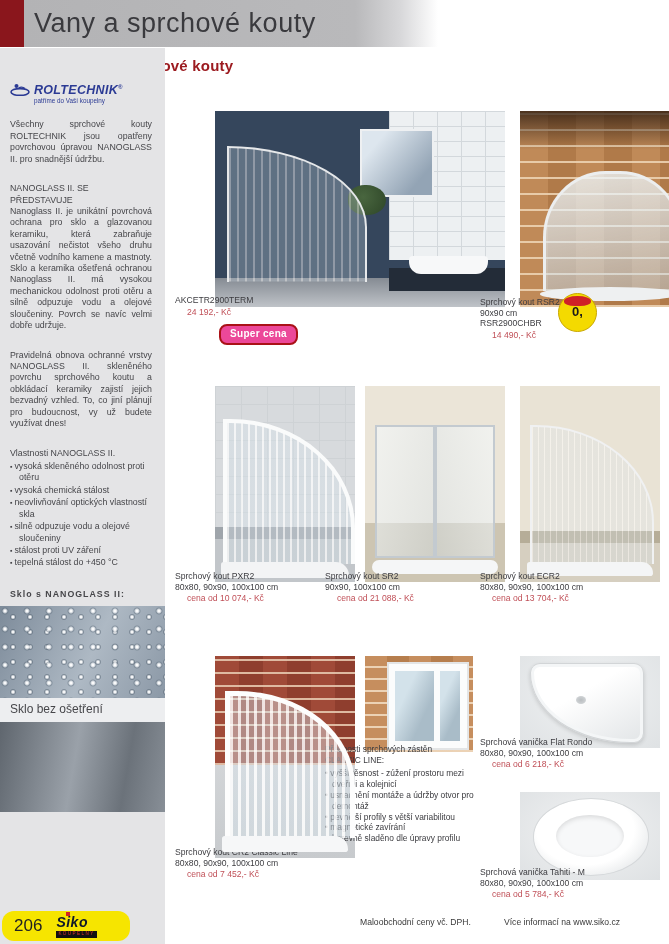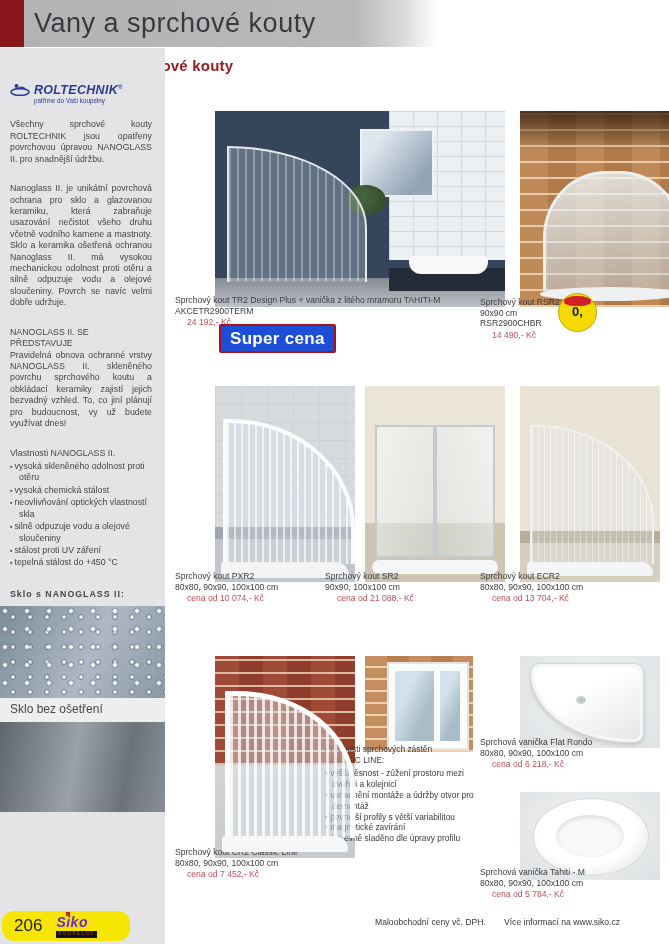--- a/index.html
+++ b/index.html
@@ -126,45 +126,45 @@
   #s-tahiti { left:480px; top:776px; width:140px; height:88px;
       background:radial-gradient(ellipse at 50% 45%,#f2f3f4,#dee1e3); }
   .tahiti-tray { left:9%; top:7%; width:82%; height:86%; border-radius:50%;
       background:radial-gradient(ellipse at 45% 40%,#ffffff 55%,#dfe2e4 90%); border:1px solid #d5d8da; }
   .tahiti-inner { left:26%; top:26%; width:48%; height:48%; border-radius:50%;
       box-shadow:inset 0 2px 5px rgba(0,0,0,.12); background:#f7f8f9; }
 
   
   .cap { position:absolute; font-size:8.6px; line-height:1.25; color:#3c3c40; }
   .cap .price { color:#c05058; margin-top:1px;margin-left:12px; }
-  .badge-super { position:absolute; left:44px; top:29px; background:#1d4ed8; border:2px solid #aa1117;
-      border-radius:2px; color:#fff; font-weight:700; font-size:17px; padding:2px 9px; letter-spacing:.3px; }
+  .badge-super { position:absolute; left:44px; top:29px; background:#ec4899; border:2px solid #aa1117;
+      border-radius:8px; color:#fff; font-weight:700; font-size:10px; padding:2px 9px; letter-spacing:.3px; }
   .badge-circle { position:absolute; left:78px; top:-4px; width:37px; height:37px; border-radius:50%;
       background:#f4da00; border:1px solid #c9a700; display:flex; align-items:center; justify-content:center; }
   .badge-circle::before { content:""; position:absolute; top:2px; left:5px; right:5px; height:10px;
       border-radius:50% 50% 40% 40%; background:#cf2127; }
   .badge-circle span { position:relative; font-weight:700; font-size:13px; color:#1a1a1a; }
 
   .classic { position:absolute; left:325px; top:744px; width:152px; font-size:8.4px; line-height:1.3; color:#3c3c40; }
   .classic .c-h { margin:0; }
   .classic ul { list-style:none; margin:2px 0 0 0; padding:0; }
   .classic li { padding-left:7px; text-indent:-7px; }
   .classic li::before { content:"• "; }
   .classic .c-foot { padding-left:7px; }
 
   
   .footer-tab { position:absolute; left:2px; top:911px; width:128px; height:30px; background:#f6e500;
       border-radius:12px; display:flex; align-items:center; gap:14px; padding:0 12px; box-sizing:border-box; }
   .page-num { font-size:17px; color:#222; }
   .siko { position:relative; line-height:1; }
-  .siko-word { font-weight:700; font-size:14px; color:#6d28d9; letter-spacing:.5px; font-style:italic; }
+  .siko-word { font-weight:700; font-size:14px; color:#0f172a; letter-spacing:.5px; font-style:italic; }
   .siko-dot { position:absolute; left:10px; top:-2px; width:4px; height:4px; background:#d42222; }
   .siko-sub { background:#111; color:#e03030; font-size:4.6px; letter-spacing:1.4px; text-align:center;
       padding:1px 2px; margin-top:1px; }
-  .f-note { position:absolute; left:375px; top:917px; font-size:8.6px; color:#3a3a3a; }
+  .f-note { position:absolute; left:360px; top:917px; font-size:8.6px; color:#3a3a3a; }
   .f-info { position:absolute; left:504px; top:917px; font-size:8.6px; color:#3a3a3a; }
 </style>
 </head>
 <body>
 
 <div class="red-sq"></div>
 <div class="title-band">
   <h1>Vany a sprchové kouty</h1>
 </div>
 <h2 class="section-title">Roltechnik - sprchové kouty</h2>
@@ -175,22 +175,22 @@
       <ellipse cx="10" cy="10" rx="9" ry="3.4" fill="none" stroke="#2b3a94" stroke-width="1.6"></ellipse>
       <circle cx="6.5" cy="4" r="2" fill="#2b3a94"></circle>
       <path d="M8.5 6 Q12 4 15 6.5" stroke="#2b3a94" stroke-width="1.4" fill="none"></path>
     </svg>
     <div>
       <div class="sb-logo-name"><span>ROLTECHNIK</span><sup>®</sup></div>
       <div class="sb-logo-tag">patříme do Vaší koupelny</div>
     </div>
   </div>
   <p class="sb-p">Všechny sprchové kouty ROLTECHNIK jsou opatřeny povrchovou úpravou NANOGLASS II. pro snadnější údržbu.</p>
+  <p class="sb-p sb-h" style="margin-bottom:0;">NANOGLASS II. SE PŘEDSTAVUJE</p>
   <p class="sb-p">Nanoglass II. je unikátní povrchová ochrana pro sklo a glazovanou keramiku, která zabraňuje usazování nečistot všeho druhu včetně vodního kamene a mastnoty. Sklo a keramika ošetřená ochranou Nanoglass II. má vysokou mechanickou odolnost proti otěru a silně odpuzuje vodu a olejové sloučeniny. Povrch se navíc velmi dobře udržuje.</p>
-  <p class="sb-p sb-h" style="margin-bottom:0;">NANOGLASS II. SE PŘEDSTAVUJE</p>
   <p class="sb-p">Pravidelná obnova ochranné vrstvy NANOGLASS II. skleněného povrchu sprchového koutu a obkládací keramiky zajistí jejich bezvadný vzhled. To, co jiní plánují pro budoucnost, vy už budete využívat dnes!</p>
   <p class="sb-p sb-h" style="margin-bottom:2px;">Vlastnosti NANOGLASS II.</p>
   <ul class="props">
     <li>vysoká skleněného odolnost proti otěru</li>
     <li>vysoká chemická stálost</li>
     <li>neovlivňování optických vlastností skla</li>
     <li>silně odpuzuje vodu a olejové sloučeniny</li>
     <li>stálost proti UV záření</li>
     <li>tepelná stálost do +450 °C</li>
   </ul>
@@ -247,21 +247,20 @@
   <div class="abs flat-tray"></div>
   <div class="abs flat-drain"></div>
 </figure>
 
 <figure class="ph" id="s-tahiti">
   <div class="abs tahiti-tray"></div>
   <div class="abs tahiti-inner"></div>
 </figure>
 
 <div class="cap" style="left:175px; top:295px; width:292px;">
-  <div>Sprchový kout TR2 Design Plus + vanička z litého mramoru TAHITI-M</div>
   <div>AKCETR2900TERM</div>
   <div class="price">24 192,- Kč</div>
   <div class="badge-super">Super cena</div>
 </div>
 
 <div class="cap" style="left:480px; top:297px; width:180px;">
   <div>Sprchový kout RSR2</div>
   <div>90x90 cm</div>
   <div>RSR2900CHBR</div>
   <div class="price">14 490,- Kč</div>

